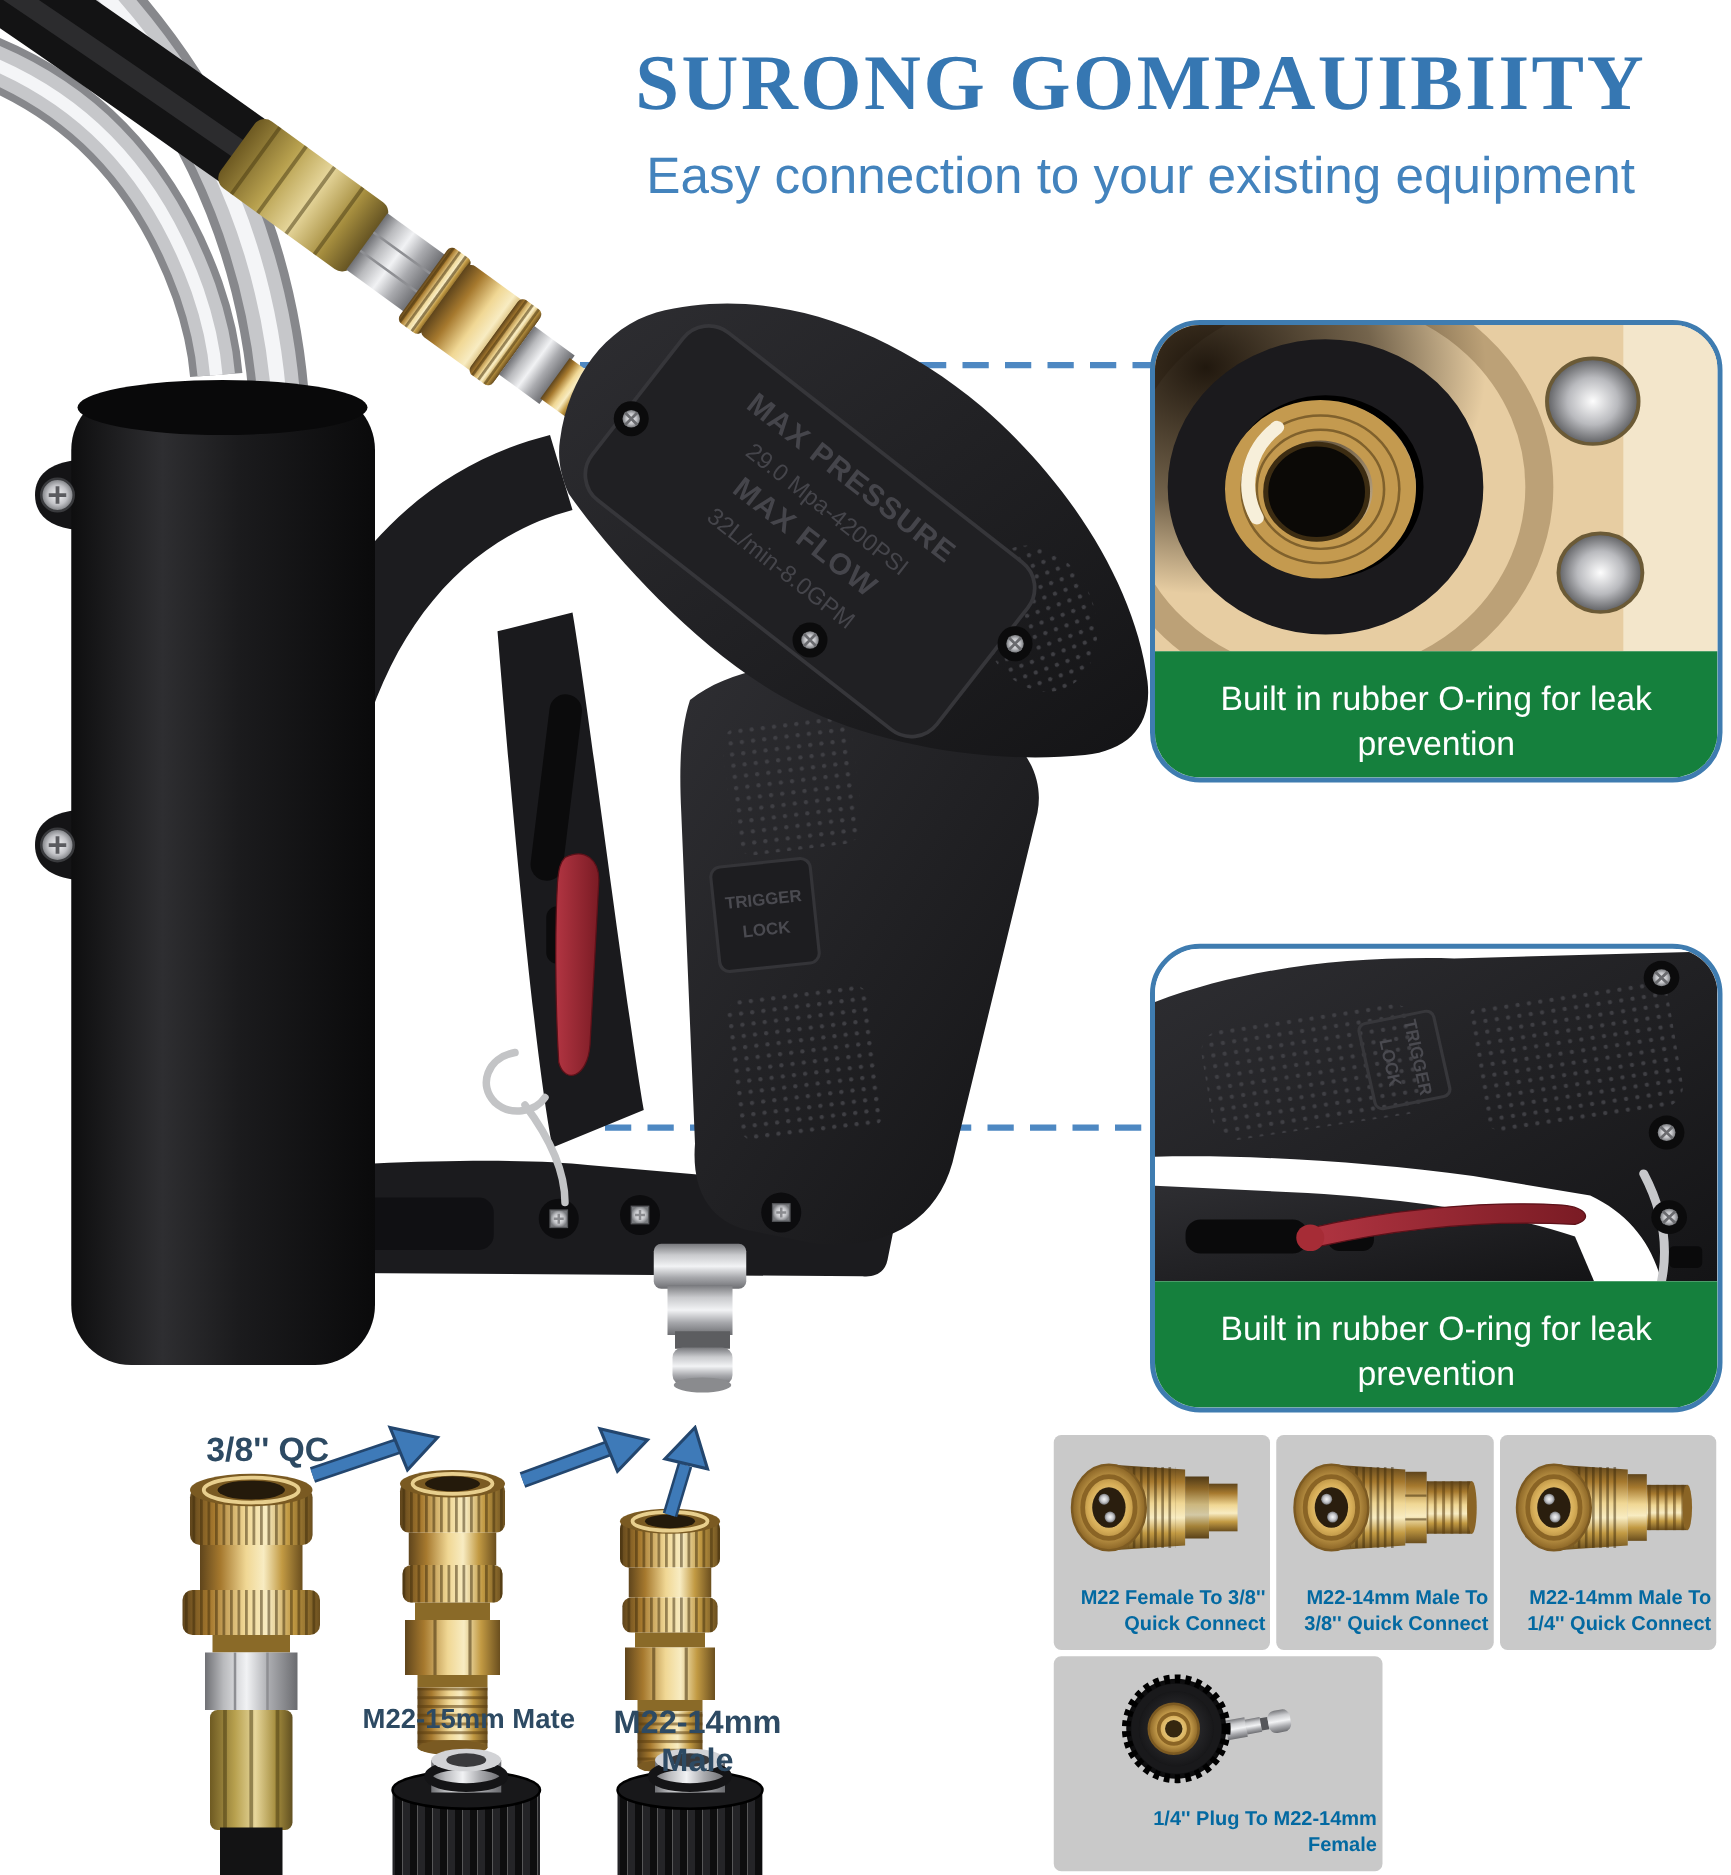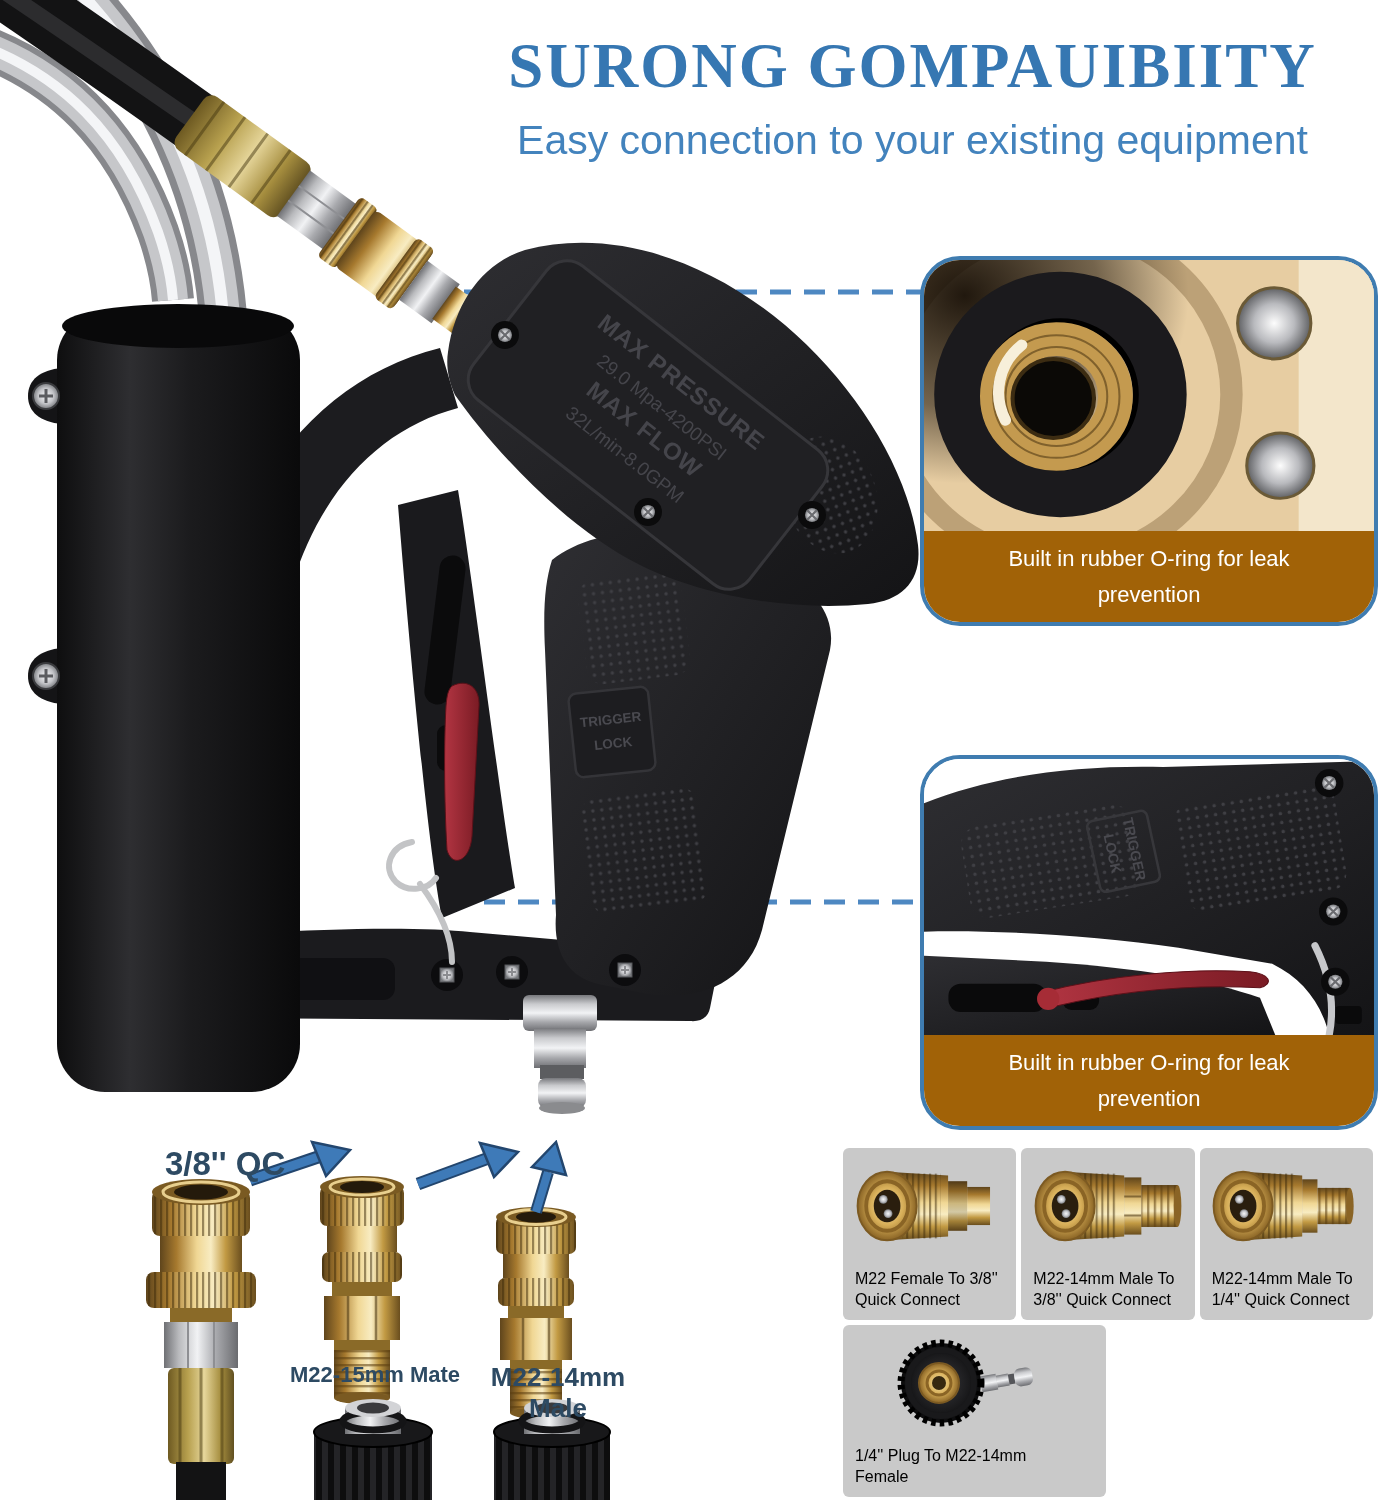--- a/index.html
+++ b/index.html
@@ -13,38 +13,38 @@
   
   #dashes{left:0;top:0;width:1385px;height:1500px;pointer-events:none;}
   
   #gunsvg{left:0;top:0;width:920px;height:1140px;}
   
   .card{background:#fff;border:4px solid #3f7cb0;border-radius:40px;overflow:hidden;
         display:flex;flex-direction:column;}
   #card1{left:920px;top:256px;width:450px;height:362px;}
   #card2{left:920px;top:755px;width:450px;height:367px;}
   .card svg{display:block;flex:1 1 auto;}
-  .card .band{flex:0 0 auto;background:#a16207;color:#fff;text-align:center;
-              font-size:22px;line-height:36px;padding:10px 0 9px 0;}
+  .card .band{flex:0 0 auto;background:#15803d;color:#fff;text-align:center;
+              font-size:27px;line-height:36px;padding:20px 0 9px 0;}
   .band span{display:block;}
   
   #adapters{left:100px;top:1140px;width:600px;height:360px;}
   .navlab{color:#2d4a63;font-weight:bold;}
-  #qcLabel{left:165px;top:1145px;font-size:33px;}
+  #qcLabel{left:165px;top:1145px;font-size:27px;}
   #mate1{left:285px;top:1362px;width:175px;font-size:22px;text-align:right;}
   #mate2{left:468px;top:1362px;width:180px;font-size:26px;text-align:center;}
   
   #grid{left:843px;top:1148px;width:530px;}
   .grow{display:grid;gap:5px;}
   #grow1{grid-template-columns:repeat(3,1fr);}
   #grow2{grid-template-columns:repeat(2,1fr);margin-top:5px;}
   .cell{background:#c9c9c9;border-radius:6px;height:172px;position:relative;}
   .cell svg{display:block;margin:10px auto 0 auto;}
-  .cap{position:absolute;left:12px;right:4px;bottom:10px;font-size:16px;font-weight:normal;
-       color:#000000;line-height:21px;}
+  .cap{position:absolute;left:12px;right:4px;bottom:10px;font-size:16px;font-weight:bold;
+       color:#0369a1;line-height:21px;text-align:right;}
   .cap span{display:block;}
 </style>
 </head>
 <body>
 
 <div id="canvas">
 
   <svg width="0" height="0" style="position:absolute" aria-hidden="true">
     <defs>
       <linearGradient id="gBrassV" x1="0" y1="0" x2="1" y2="0">

